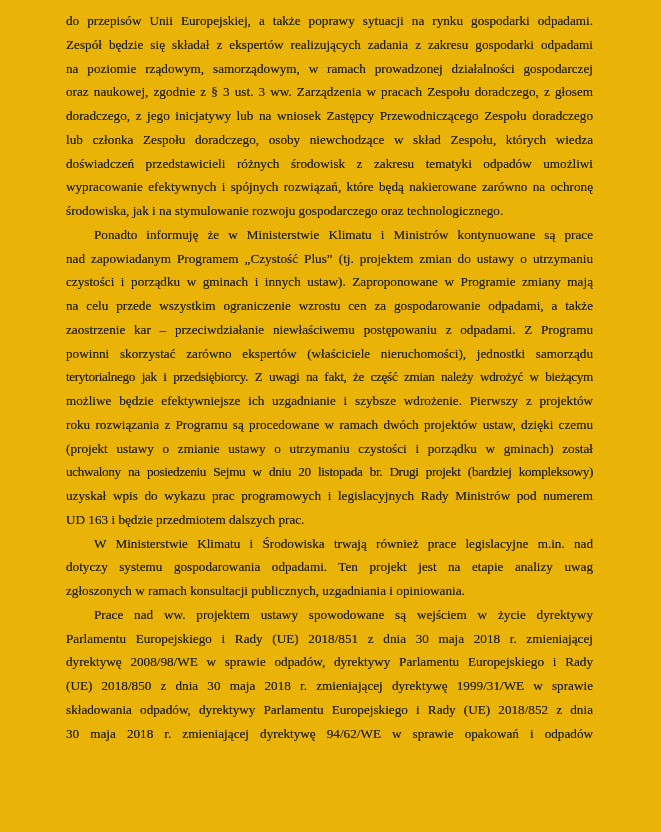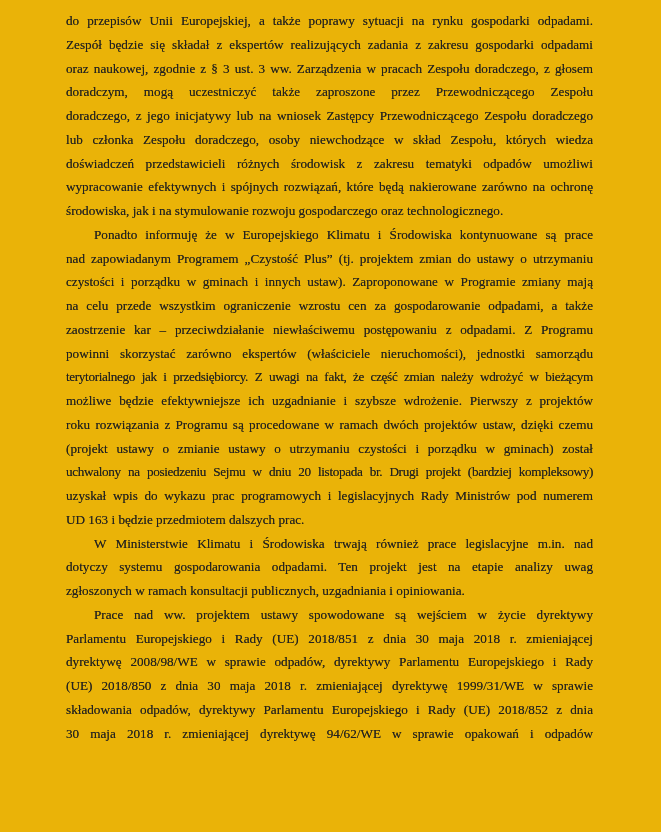--- a/index.html
+++ b/index.html
@@ -49,28 +49,28 @@
   .line.tight { letter-spacing: -0.35px; }
 </style>
 </head>
 <body>
 
 <div class="page">
   <div class="text-block">
 
   <div class="line">do przepisów Unii Europejskiej, a także poprawy sytuacji na rynku gospodarki odpadami.</div>
       <div class="line">Zespół będzie się składał z ekspertów realizujących zadania z zakresu gospodarki odpadami</div>
+      <div class="line">na poziomie rządowym, samorządowym, w ramach prowadzonej działalności gospodarczej</div>
       <div class="line">oraz naukowej, zgodnie z § 3 ust. 3 ww. Zarządzenia w pracach Zespołu doradczego, z głosem</div>
-      <div class="line">doradczym, mogą uczestniczyć także zaproszone przez Przewodniczącego Zespołu</div>
       <div class="line">doradczego, z jego inicjatywy lub na wniosek Zastępcy Przewodniczącego Zespołu doradczego</div>
       <div class="line">lub członka Zespołu doradczego, osoby niewchodzące w skład Zespołu, których wiedza</div>
       <div class="line">doświadczeń przedstawicieli różnych środowisk z zakresu tematyki odpadów umożliwi</div>
       <div class="line">wypracowanie efektywnych i spójnych rozwiązań, które będą nakierowane zarówno na ochronę</div>
       <div class="line last">środowiska, jak i na stymulowanie rozwoju gospodarczego oraz technologicznego.</div>
-      <div class="line indent">Ponadto informuję że w Europejskiego Klimatu i Środowiska kontynuowane są prace</div>
+      <div class="line indent">Ponadto informuję że w Ministerstwie Klimatu i Ministrów kontynuowane są prace</div>
       <div class="line">nad zapowiadanym Programem „Czystość Plus” (tj. projektem zmian do ustawy o utrzymaniu</div>
       <div class="line">czystości i porządku w gminach i innych ustaw). Zaproponowane w Programie zmiany mają</div>
       <div class="line">na celu przede wszystkim ograniczenie wzrostu cen za gospodarowanie odpadami, a także</div>
       <div class="line">zaostrzenie kar – przeciwdziałanie niewłaściwemu postępowaniu z odpadami. Z Programu</div>
       <div class="line">powinni skorzystać zarówno ekspertów (właściciele nieruchomości), jednostki samorządu</div>
       <div class="line tight">terytorialnego jak i przedsiębiorcy. Z uwagi na fakt, że część zmian należy wdrożyć w bieżącym</div>
       <div class="line">możliwe będzie efektywniejsze ich uzgadnianie i szybsze wdrożenie. Pierwszy z projektów</div>
       <div class="line">roku rozwiązania z Programu są procedowane w ramach dwóch projektów ustaw, dzięki czemu</div>
       <div class="line">(projekt ustawy o zmianie ustawy o utrzymaniu czystości i porządku w gminach) został</div>
       <div class="line tight">uchwalony na posiedzeniu Sejmu w dniu 20 listopada br. Drugi projekt (bardziej kompleksowy)</div>

